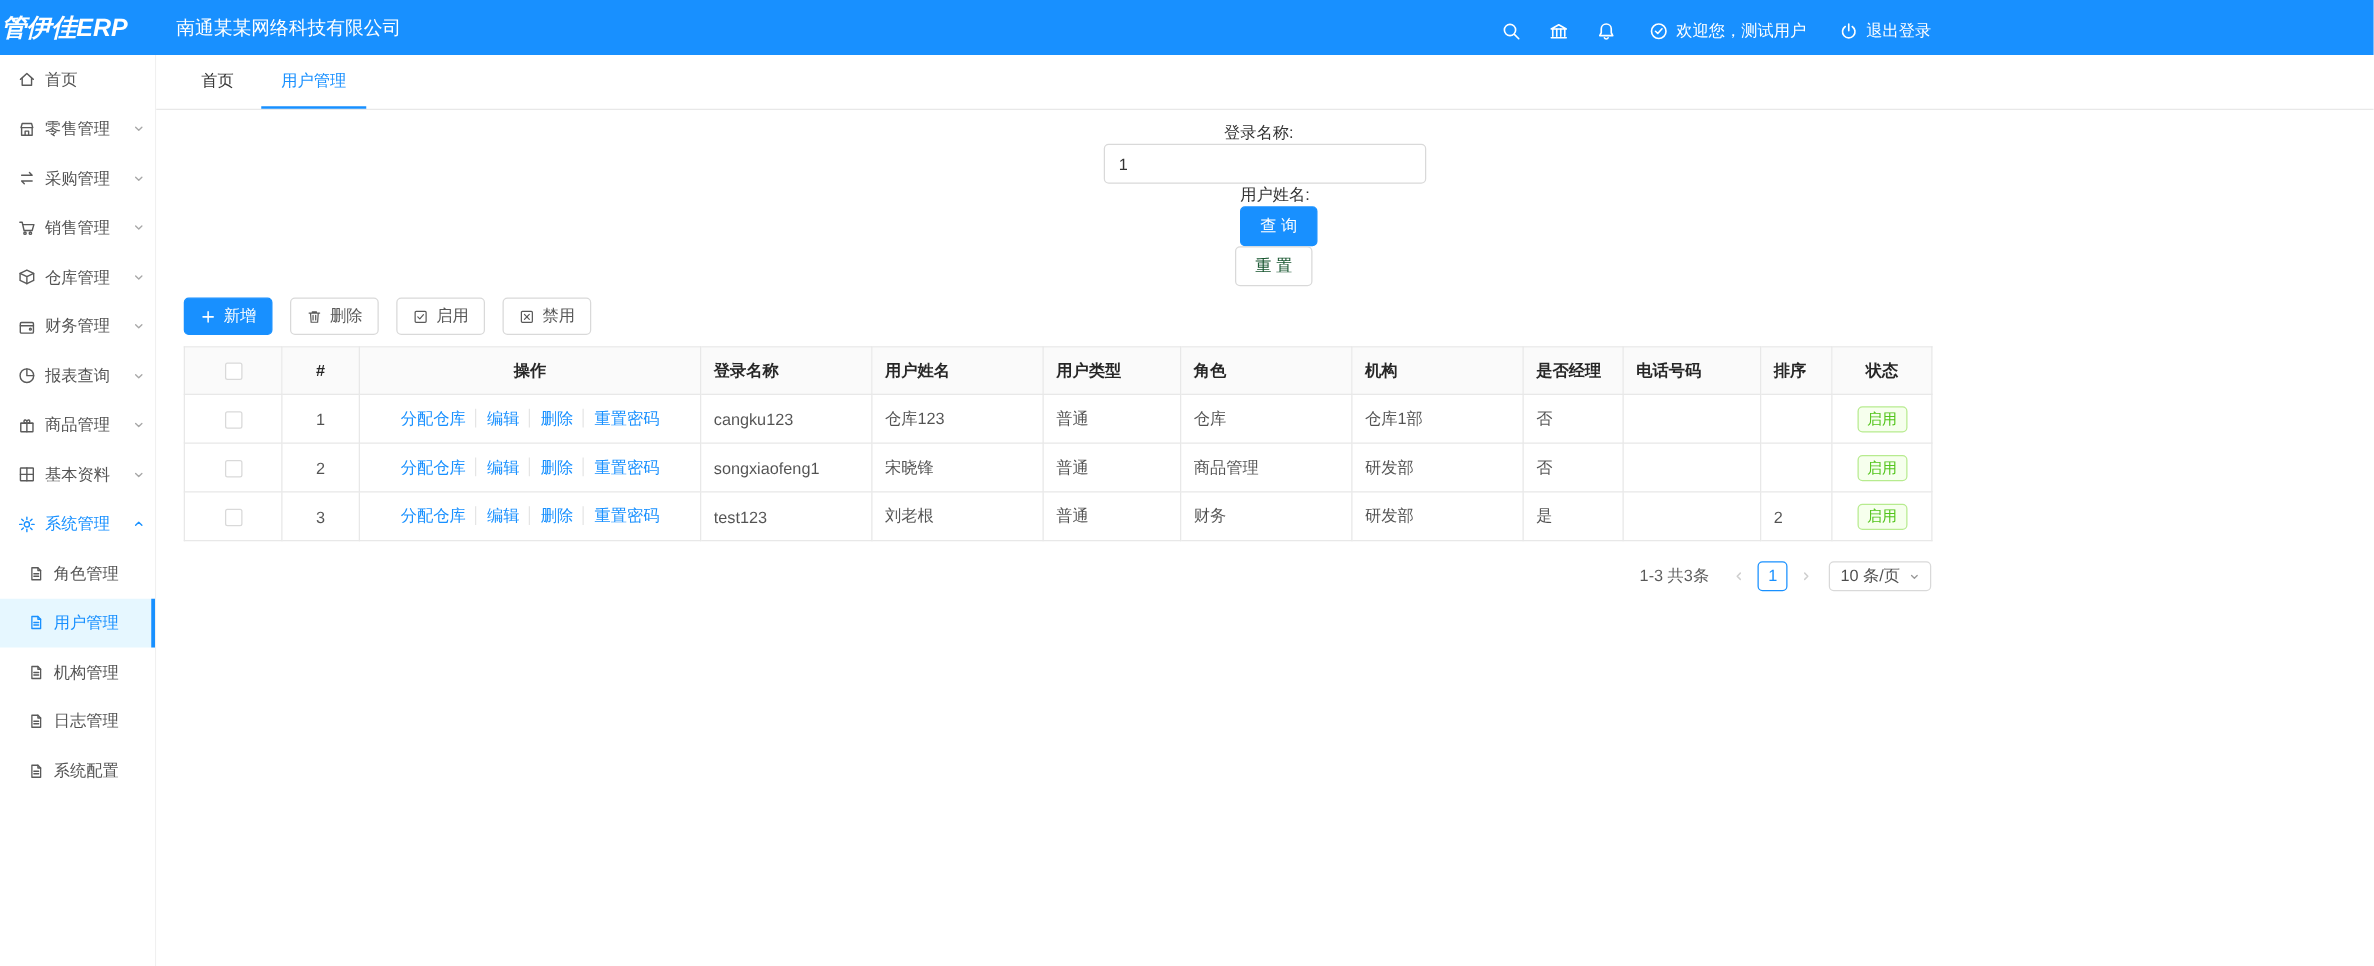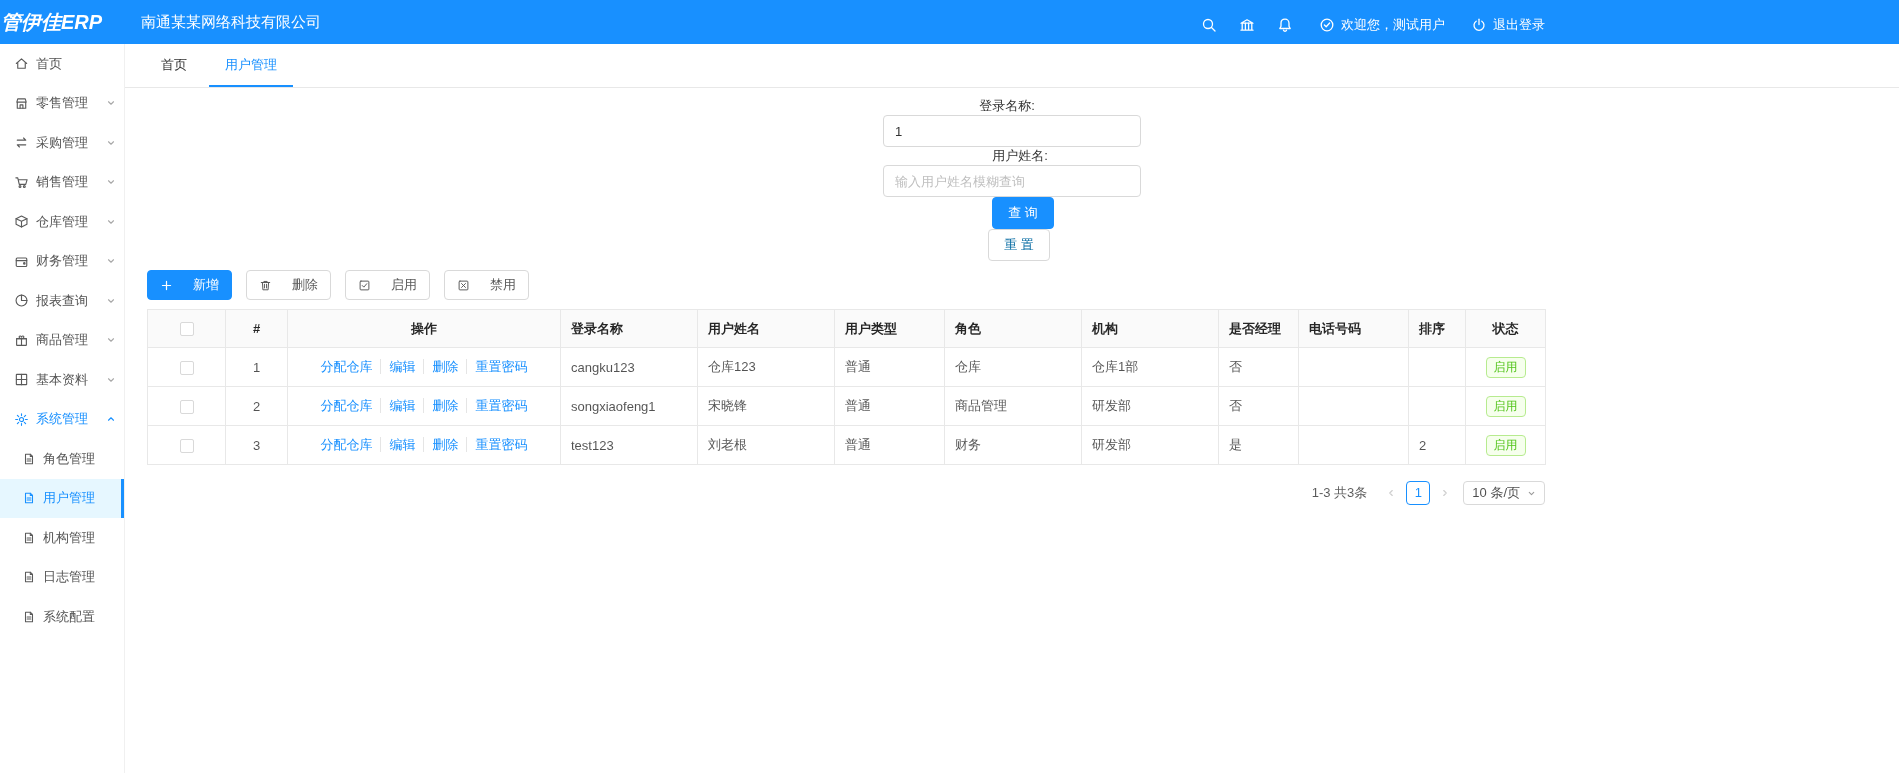--- a/index.html
+++ b/index.html
@@ -32,24 +32,24 @@
   .tab { display: flex; align-items: center; padding: 0 16px; margin-right: 6px; color: #333; cursor: pointer; border-bottom: 2px solid transparent; }
   .tab.active { color: #1890ff; border-bottom-color: #1890ff; }
 
   .filter-row { display: flex; align-items: center; margin: 9px 22px 0; flex-direction: column; }
   .filter-row label { margin-right: 10px; color: #333; white-space: nowrap; }
   .lbl2 { margin-left: 26px; }
   .ipt { width: 258px; height: 32px; border: 1px solid #d9d9d9; border-radius: 4px; padding: 0 11px; font-size: 13px; color: #333; outline: none; font-family: inherit; }
   .ipt::placeholder { color: #bfbfbf; }
   .btn { height: 32px; padding: 0 15px; border-radius: 4px; font-size: 13px; cursor: pointer; font-family: inherit; white-space: nowrap; }
   .btn-primary { background: #1890ff; border: 1px solid #1890ff; color: #fff; margin-left: 22px; }
-  .btn-default { background: #fff; border: 1px solid #d9d9d9; color: #0369a1; margin-left: 14px; }
+  .btn-default { background: #fff; border: 1px solid #d9d9d9; color: #14532d; margin-left: 14px; }
 
   .toolbar { display: flex; margin: 9px 22px 0; }
-  .tbtn { height: 30px; display: inline-flex; align-items: center; gap: 20px; padding: 0 12px; border-radius: 4px; font-size: 13px; border: 1px solid #d9d9d9; background: #fff; color: #595959; cursor: pointer; margin-right: 14px; font-family: inherit; }
+  .tbtn { height: 30px; display: inline-flex; align-items: center; gap: 6px; padding: 0 12px; border-radius: 4px; font-size: 13px; border: 1px solid #d9d9d9; background: #fff; color: #595959; cursor: pointer; margin-right: 14px; font-family: inherit; }
   .tbtn.primary { background: #1890ff; border-color: #1890ff; color: #fff; }
 
   table { border-collapse: collapse; table-layout: fixed; width: 1398px; margin: 9px 0 0 22px; }
   th, td { border: 1px solid #e8e8e8; padding: 0 10px; font-size: 13px; overflow: hidden; white-space: nowrap; }
   th { height: 38px; background: #fafafa; color: rgba(0,0,0,0.85); font-weight: bold; text-align: left; }
   td { height: 39px; color: rgba(0,0,0,0.68); }
   .ctr { text-align: center; }
   .checkbox { display: inline-block; width: 14px; height: 14px; border: 1px solid #d9d9d9; border-radius: 2px; background: #fff; vertical-align: middle; cursor: pointer; }
   .ops a { color: #1890ff; text-decoration: none; cursor: pointer; }
   .ops a + a { margin-left: 7px; padding-left: 9px; border-left: 1px solid #e5e5e5; }
@@ -260,21 +260,20 @@
 
   <div class="tabbar">
     <div class="tab">首页</div>
     <div class="tab active">用户管理</div>
   </div>
 
   <div class="filter-row">
     <label>登录名称:</label>
     <input class="ipt" type="text" value="1" style="">
     <label class="lbl2">用户姓名:</label>
-    <input class="ipt" type="text" placeholder="输入用户姓名模糊查询" style="">
     <button class="btn btn-primary">查 询</button>
     <button class="btn btn-default">重 置</button>
   </div>
 
   <div class="toolbar">
     <button class="tbtn primary">
       <svg width="13" height="13" viewBox="0 0 16 16" fill="none" stroke="currentColor" stroke-width="1.5" stroke-linecap="round">
           <path d="M8 3v10M3 8h10"></path>
         </svg>
       <span>新增</span>

